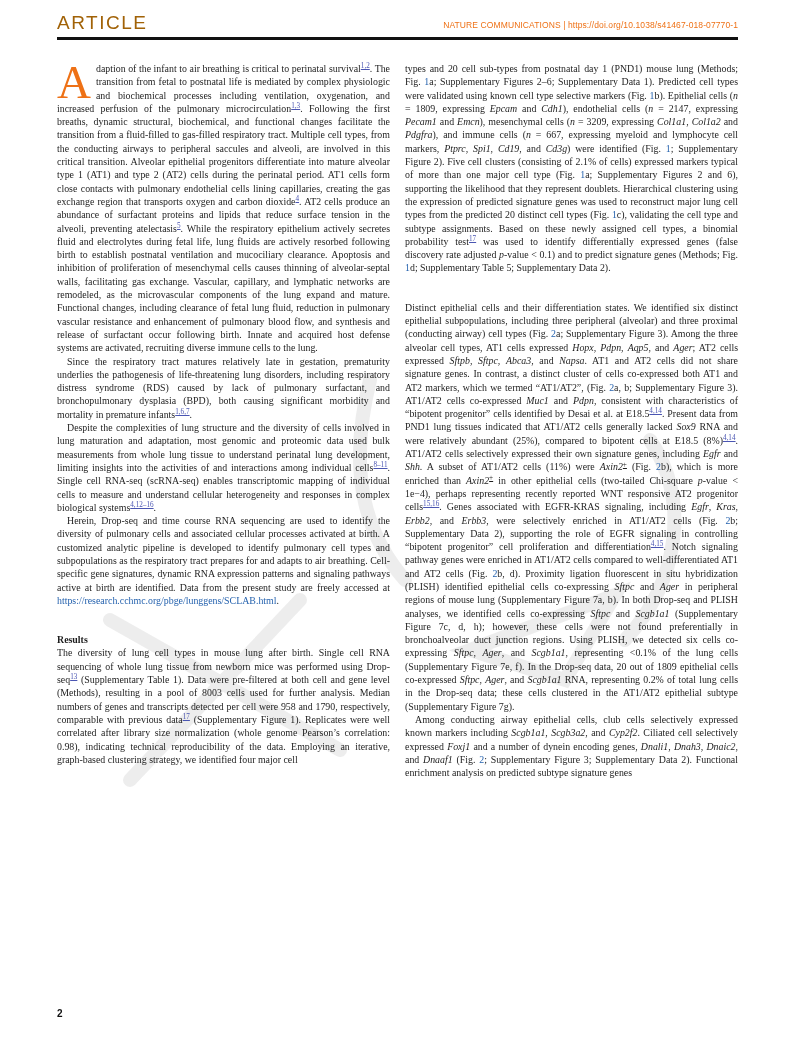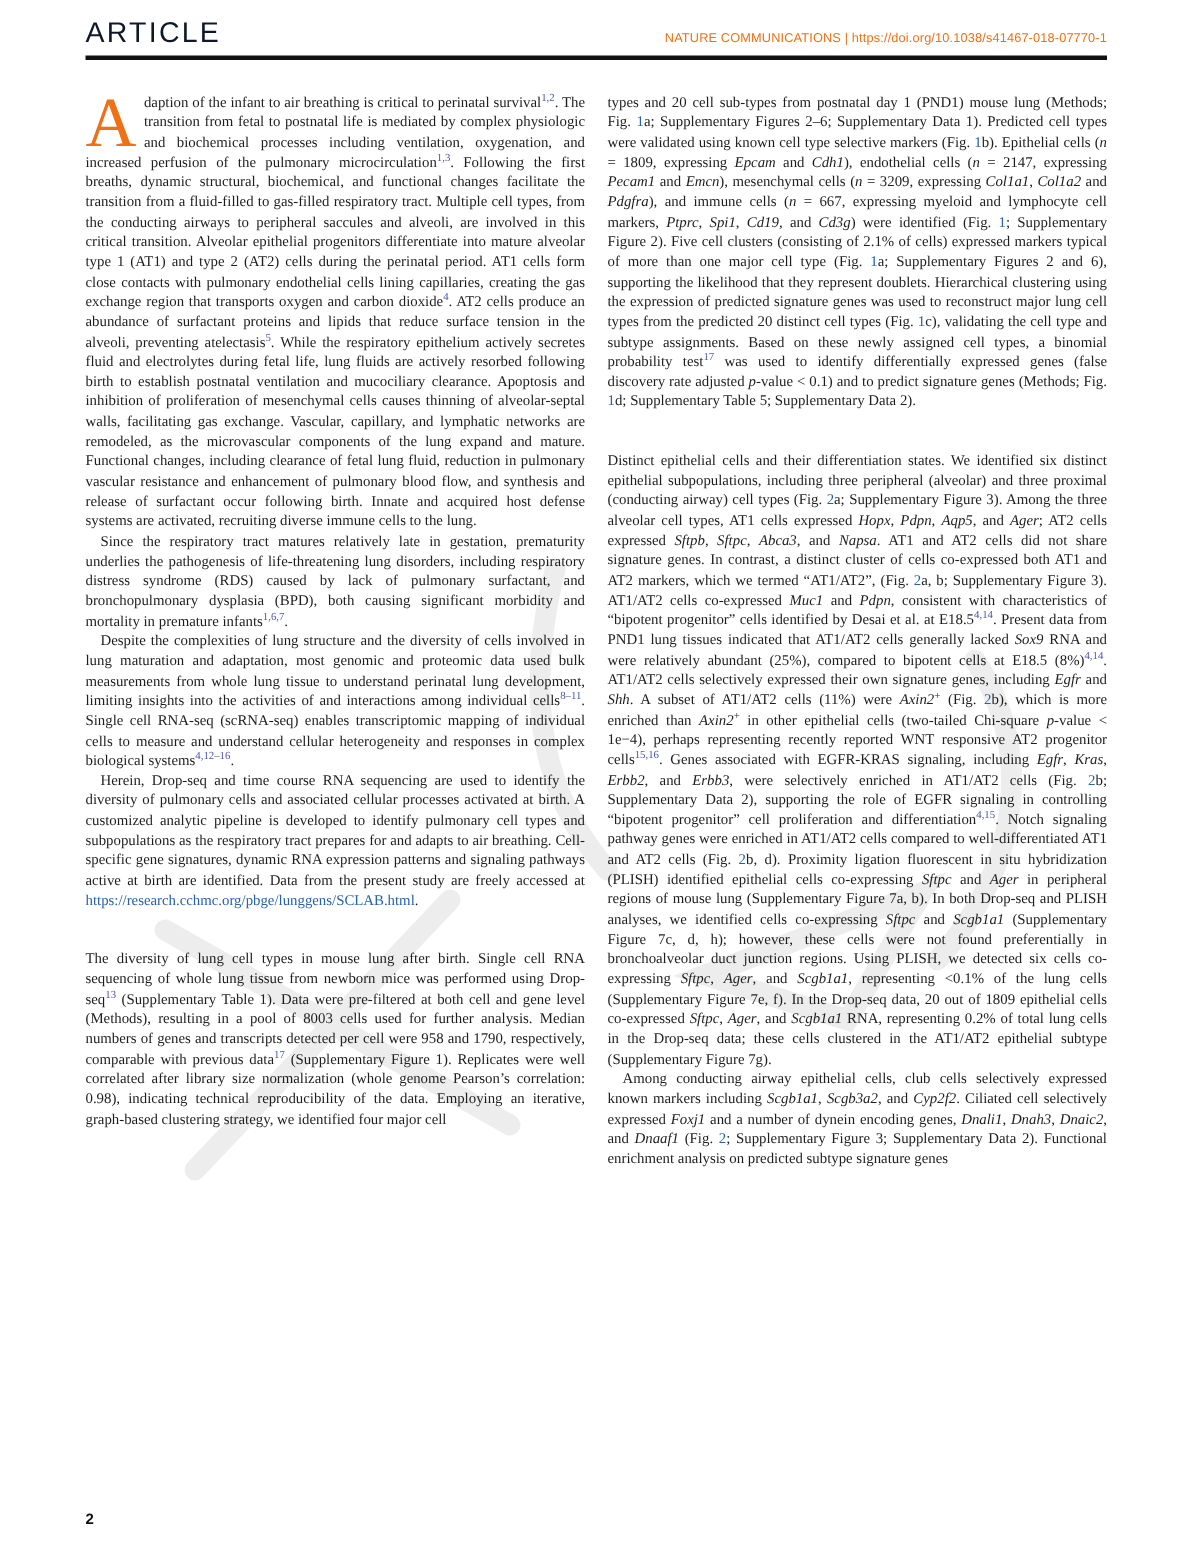--- a/index.html
+++ b/index.html
@@ -16,21 +16,21 @@
     font-family:"Liberation Serif",serif;color:var(--text-color);
   }
   
   .header{
     position:absolute;left:57px;right:55px;top:13px;z-index:2;
     display:flex;justify-content:space-between;align-items:flex-end;
     border-bottom:3px solid #111;padding-bottom:5px;
   }
   .article-label{
     font-family:"Liberation Sans",sans-serif;font-size:19px;
-    letter-spacing:1.5px;color:#0f172a;font-weight:400;line-height:1;text-align:right;
+    letter-spacing:1.5px;color:#a16207;font-weight:400;line-height:1;text-align:right;
   }
   .journal-line{
     font-family:"Liberation Sans",sans-serif;font-size:8.5px;
     color:var(--accent-orange);padding-bottom:2px;letter-spacing:.1px;
   }
   
   .watermark{position:absolute;left:40px;top:310px;z-index:0;opacity:.85;}
   
   .columns{
     position:absolute;left:57px;top:62px;width:681px;z-index:1;
@@ -45,21 +45,21 @@
   .blk{margin:0;}
   .blk.ind{text-indent:10px;}
   .blk.heading{margin-top:26px;font-weight:700;}
   .blk.section{margin-top:26px;}
   .blk.heading + .blk.section{margin-top:0;}
   .runin{font-weight:400;}
   .dropcap{
     float:left;font-size:47px;line-height:38px;color:var(--accent-orange);
     margin:1px 5px 0 0;
   }
-  sup{font-size:7.2px;line-height:0;vertical-align:baseline;position:relative;top:-3.8px;}
+  sup{font-size:7.2px;line-height:0;vertical-align:baseline;position:relative;top:-3.8px;text-decoration:underline;}
   sup.ref{color:var(--ref-blue);}
   .link{color:var(--link-blue);overflow-wrap:anywhere;}
   
   .footer{
     position:absolute;left:57px;right:55px;top:1008px;z-index:2;height:14px;
     font-family:"Liberation Sans",sans-serif;
   }
   .pagenum{position:absolute;left:0;top:0;font-size:10px;font-weight:700;color:#111;}
   .citation{display:block;text-align:center;font-size:7.8px;color:#222;letter-spacing:.1px;}
   .citation .journal{color:var(--accent-orange);}
@@ -83,20 +83,21 @@
       <path d="M610 130 C650 190 640 270 585 330"></path>
     </g>
   </svg>
 
   <div class="columns">
     <div class="col left">
         <p class="blk first"><span class="dropcap">A</span>daption of the infant to air breathing is critical to perinatal survival<sup class="ref">1,2</sup>. The transition from fetal to postnatal life is mediated by complex physiologic and biochemical processes including ventilation, oxygenation, and increased perfusion of the pulmonary microcirculation<sup class="ref">1,3</sup>. Following the first breaths, dynamic structural, biochemical, and functional changes facilitate the transition from a fluid-filled to gas-filled respiratory tract. Multiple cell types, from the conducting airways to peripheral saccules and alveoli, are involved in this critical transition. Alveolar epithelial progenitors differentiate into mature alveolar type 1 (AT1) and type 2 (AT2) cells during the perinatal period. AT1 cells form close contacts with pulmonary endothelial cells lining capillaries, creating the gas exchange region that transports oxygen and carbon dioxide<sup class="ref">4</sup>. AT2 cells produce an abundance of surfactant proteins and lipids that reduce surface tension in the alveoli, preventing atelectasis<sup class="ref">5</sup>. While the respiratory epithelium actively secretes fluid and electrolytes during fetal life, lung fluids are actively resorbed following birth to establish postnatal ventilation and mucociliary clearance. Apoptosis and inhibition of proliferation of mesenchymal cells causes thinning of alveolar-septal walls, facilitating gas exchange. Vascular, capillary, and lymphatic networks are remodeled, as the microvascular components of the lung expand and mature. Functional changes, including clearance of fetal lung fluid, reduction in pulmonary vascular resistance and enhancement of pulmonary blood flow, and synthesis and release of surfactant occur following birth. Innate and acquired host defense systems are activated, recruiting diverse immune cells to the lung.</p>
         <p class="blk ind">Since the respiratory tract matures relatively late in gestation, prematurity underlies the pathogenesis of life-threatening lung disorders, including respiratory distress syndrome (RDS) caused by lack of pulmonary surfactant, and bronchopulmonary dysplasia (BPD), both causing significant morbidity and mortality in premature infants<sup class="ref">1,6,7</sup>.</p>
         <p class="blk ind">Despite the complexities of lung structure and the diversity of cells involved in lung maturation and adaptation, most genomic and proteomic data used bulk measurements from whole lung tissue to understand perinatal lung development, limiting insights into the activities of and interactions among individual cells<sup class="ref">8–11</sup>. Single cell RNA-seq (scRNA-seq) enables transcriptomic mapping of individual cells to measure and understand cellular heterogeneity and responses in complex biological systems<sup class="ref">4,12–16</sup>.</p>
         <p class="blk ind">Herein, Drop-seq and time course RNA sequencing are used to identify the diversity of pulmonary cells and associated cellular processes activated at birth. A customized analytic pipeline is developed to identify pulmonary cell types and subpopulations as the respiratory tract prepares for and adapts to air breathing. Cell-specific gene signatures, dynamic RNA expression patterns and signaling pathways active at birth are identified. Data from the present study are freely accessed at <span class="link">https://research.cchmc.org/pbge/lunggens/SCLAB.html</span>.</p>
+        <p class="blk heading">Results</p>
         <p class="blk section"><b class="runin">The diversity of lung cell types in mouse lung after birth</b>. Single cell RNA sequencing of whole lung tissue from newborn mice was performed using Drop-seq<sup class="ref">13</sup> (Supplementary Table 1). Data were pre-filtered at both cell and gene level (Methods), resulting in a pool of 8003 cells used for further analysis. Median numbers of genes and transcripts detected per cell were 958 and 1790, respectively, comparable with previous data<sup class="ref">17</sup> (Supplementary Figure 1). Replicates were well correlated after library size normalization (whole genome Pearson’s correlation: 0.98), indicating technical reproducibility of the data. Employing an iterative, graph-based clustering strategy, we identified four major cell</p>
       </div>
     <div class="col right">
         <p class="blk noind">types and 20 cell sub-types from postnatal day 1 (PND1) mouse lung (Methods; Fig. <span class="link">1</span>a; Supplementary Figures 2–6; Supplementary Data 1). Predicted cell types were validated using known cell type selective markers (Fig. <span class="link">1</span>b). Epithelial cells (<i>n</i> = 1809, expressing <i>Epcam</i> and <i>Cdh1</i>), endothelial cells (<i>n</i> = 2147, expressing <i>Pecam1</i> and <i>Emcn</i>), mesenchymal cells (<i>n</i> = 3209, expressing <i>Col1a1</i>, <i>Col1a2</i> and <i>Pdgfra</i>), and immune cells (<i>n</i> = 667, expressing myeloid and lymphocyte cell markers, <i>Ptprc</i>, <i>Spi1</i>, <i>Cd19</i>, and <i>Cd3g</i>) were identified (Fig. <span class="link">1</span>; Supplementary Figure 2). Five cell clusters (consisting of 2.1% of cells) expressed markers typical of more than one major cell type (Fig. <span class="link">1</span>a; Supplementary Figures 2 and 6), supporting the likelihood that they represent doublets. Hierarchical clustering using the expression of predicted signature genes was used to reconstruct major lung cell types from the predicted 20 distinct cell types (Fig. <span class="link">1</span>c), validating the cell type and subtype assignments. Based on these newly assigned cell types, a binomial probability test<sup class="ref">17</sup> was used to identify differentially expressed genes (false discovery rate adjusted <i>p</i>-value &lt; 0.1) and to predict signature genes (Methods; Fig. <span class="link">1</span>d; Supplementary Table 5; Supplementary Data 2).</p>
         <p class="blk section"><b class="runin">Distinct epithelial cells and their differentiation states</b>. We identified six distinct epithelial subpopulations, including three peripheral (alveolar) and three proximal (conducting airway) cell types (Fig. <span class="link">2</span>a; Supplementary Figure 3). Among the three alveolar cell types, AT1 cells expressed <i>Hopx</i>, <i>Pdpn</i>, <i>Aqp5</i>, and <i>Ager</i>; AT2 cells expressed <i>Sftpb</i>, <i>Sftpc</i>, <i>Abca3</i>, and <i>Napsa</i>. AT1 and AT2 cells did not share signature genes. In contrast, a distinct cluster of cells co-expressed both AT1 and AT2 markers, which we termed “AT1/AT2”, (Fig. <span class="link">2</span>a, b; Supplementary Figure 3). AT1/AT2 cells co-expressed <i>Muc1</i> and <i>Pdpn</i>, consistent with characteristics of “bipotent progenitor” cells identified by Desai et al. at E18.5<sup class="ref">4,14</sup>. Present data from PND1 lung tissues indicated that AT1/AT2 cells generally lacked <i>Sox9</i> RNA and were relatively abundant (25%), compared to bipotent cells at E18.5 (8%)<sup class="ref">4,14</sup>. AT1/AT2 cells selectively expressed their own signature genes, including <i>Egfr</i> and <i>Shh</i>. A subset of AT1/AT2 cells (11%) were <i>Axin2</i><sup>+</sup> (Fig. <span class="link">2</span>b), which is more enriched than <i>Axin2</i><sup>+</sup> in other epithelial cells (two-tailed Chi-square <i>p</i>-value &lt; 1e−4), perhaps representing recently reported WNT responsive AT2 progenitor cells<sup class="ref">15,16</sup>. Genes associated with EGFR-KRAS signaling, including <i>Egfr</i>, <i>Kras</i>, <i>Erbb2</i>, and <i>Erbb3</i>, were selectively enriched in AT1/AT2 cells (Fig. <span class="link">2</span>b; Supplementary Data 2), supporting the role of EGFR signaling in controlling “bipotent progenitor” cell proliferation and differentiation<sup class="ref">4,15</sup>. Notch signaling pathway genes were enriched in AT1/AT2 cells compared to well-differentiated AT1 and AT2 cells (Fig. <span class="link">2</span>b, d). Proximity ligation fluorescent in situ hybridization (PLISH) identified epithelial cells co-expressing <i>Sftpc</i> and <i>Ager</i> in peripheral regions of mouse lung (Supplementary Figure 7a, b). In both Drop-seq and PLISH analyses, we identified cells co-expressing <i>Sftpc</i> and <i>Scgb1a1</i> (Supplementary Figure 7c, d, h); however, these cells were not found preferentially in bronchoalveolar duct junction regions. Using PLISH, we detected six cells co-expressing <i>Sftpc</i>, <i>Ager</i>, and <i>Scgb1a1</i>, representing &lt;0.1% of the lung cells (Supplementary Figure 7e, f). In the Drop-seq data, 20 out of 1809 epithelial cells co-expressed <i>Sftpc</i>, <i>Ager</i>, and <i>Scgb1a1</i> RNA, representing 0.2% of total lung cells in the Drop-seq data; these cells clustered in the AT1/AT2 epithelial subtype (Supplementary Figure 7g).</p>
         <p class="blk ind">Among conducting airway epithelial cells, club cells selectively expressed known markers including <i>Scgb1a1</i>, <i>Scgb3a2</i>, and <i>Cyp2f2</i>. Ciliated cell selectively expressed <i>Foxj1</i> and a number of dynein encoding genes, <i>Dnali1</i>, <i>Dnah3</i>, <i>Dnaic2</i>, and <i>Dnaaf1</i> (Fig. <span class="link">2</span>; Supplementary Figure 3; Supplementary Data 2). Functional enrichment analysis on predicted subtype signature genes</p>
       </div>
   </div>
 
   <div class="footer">

